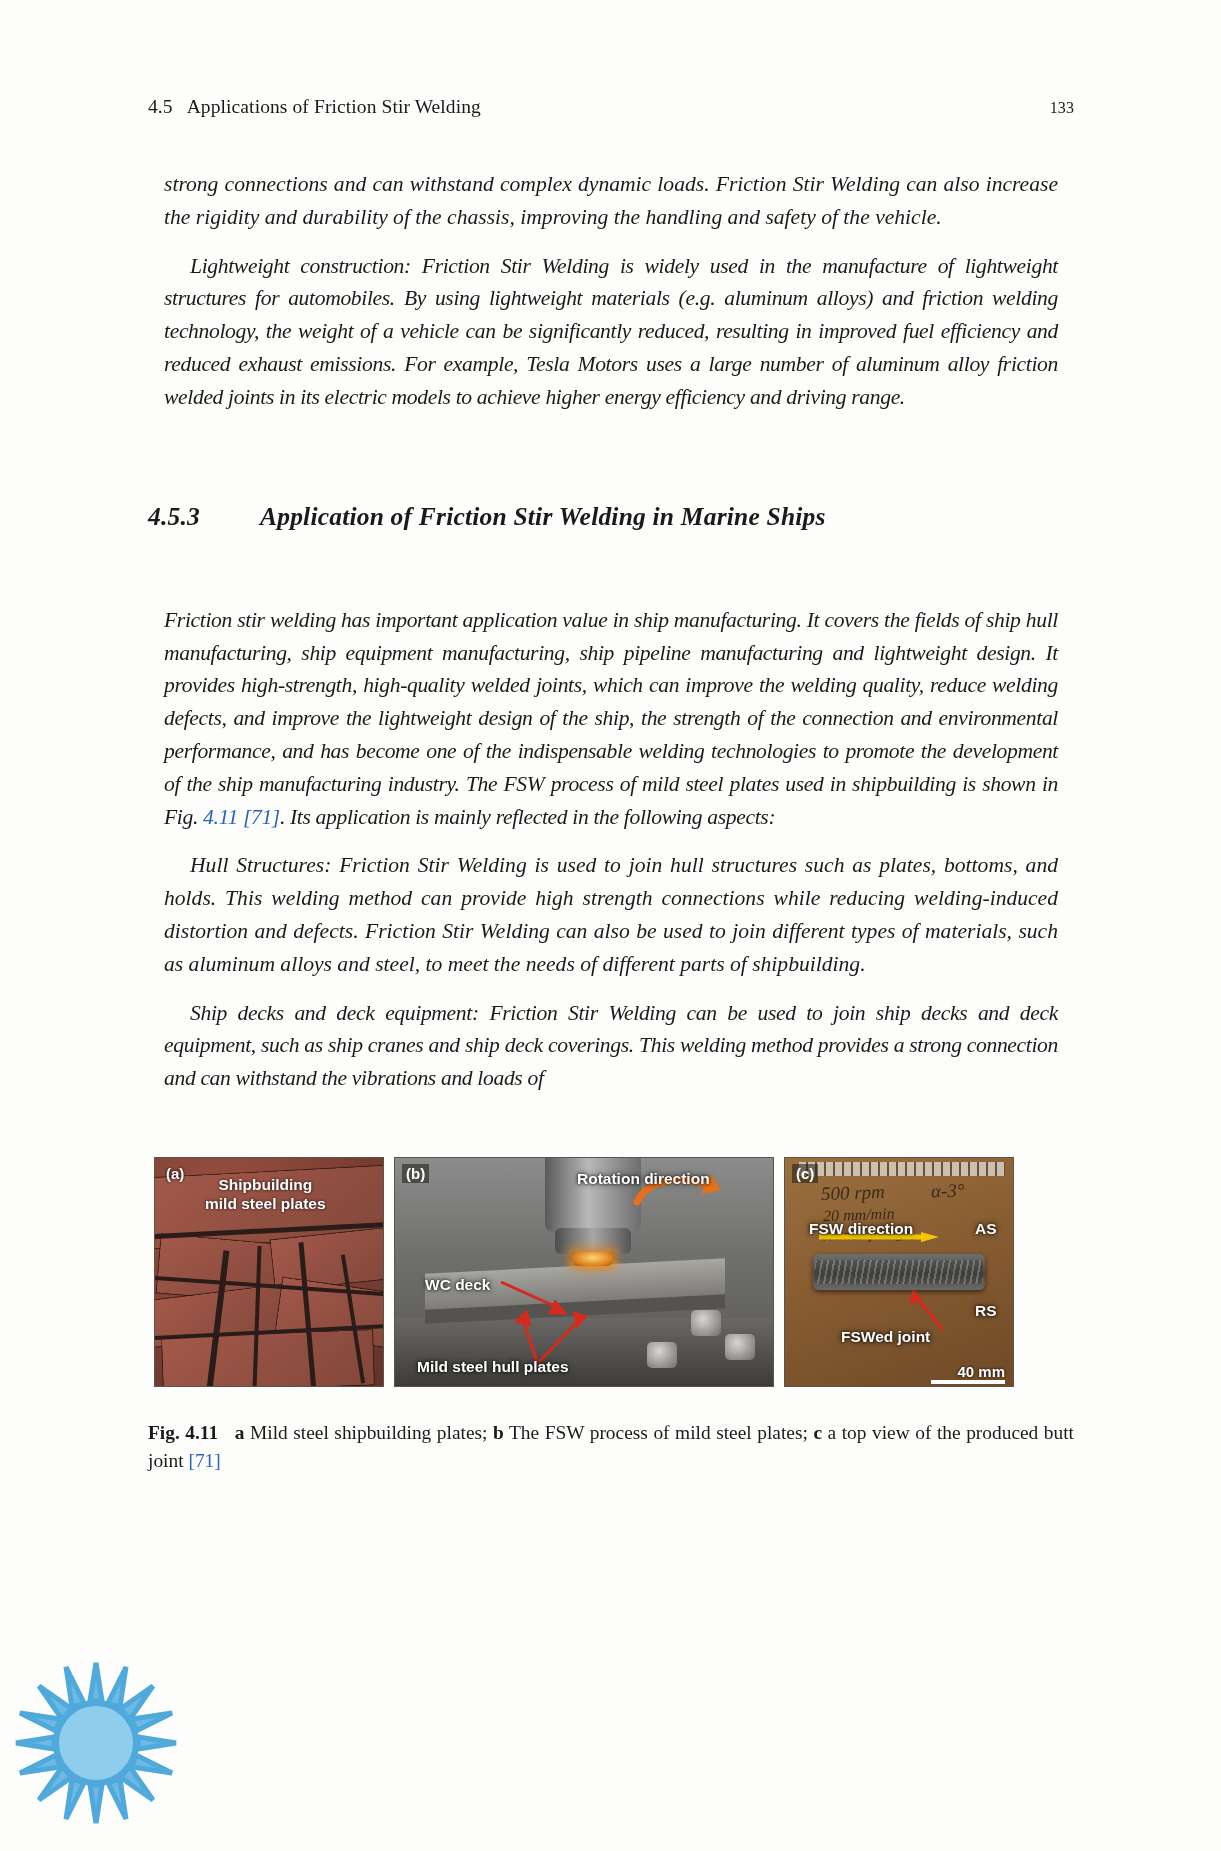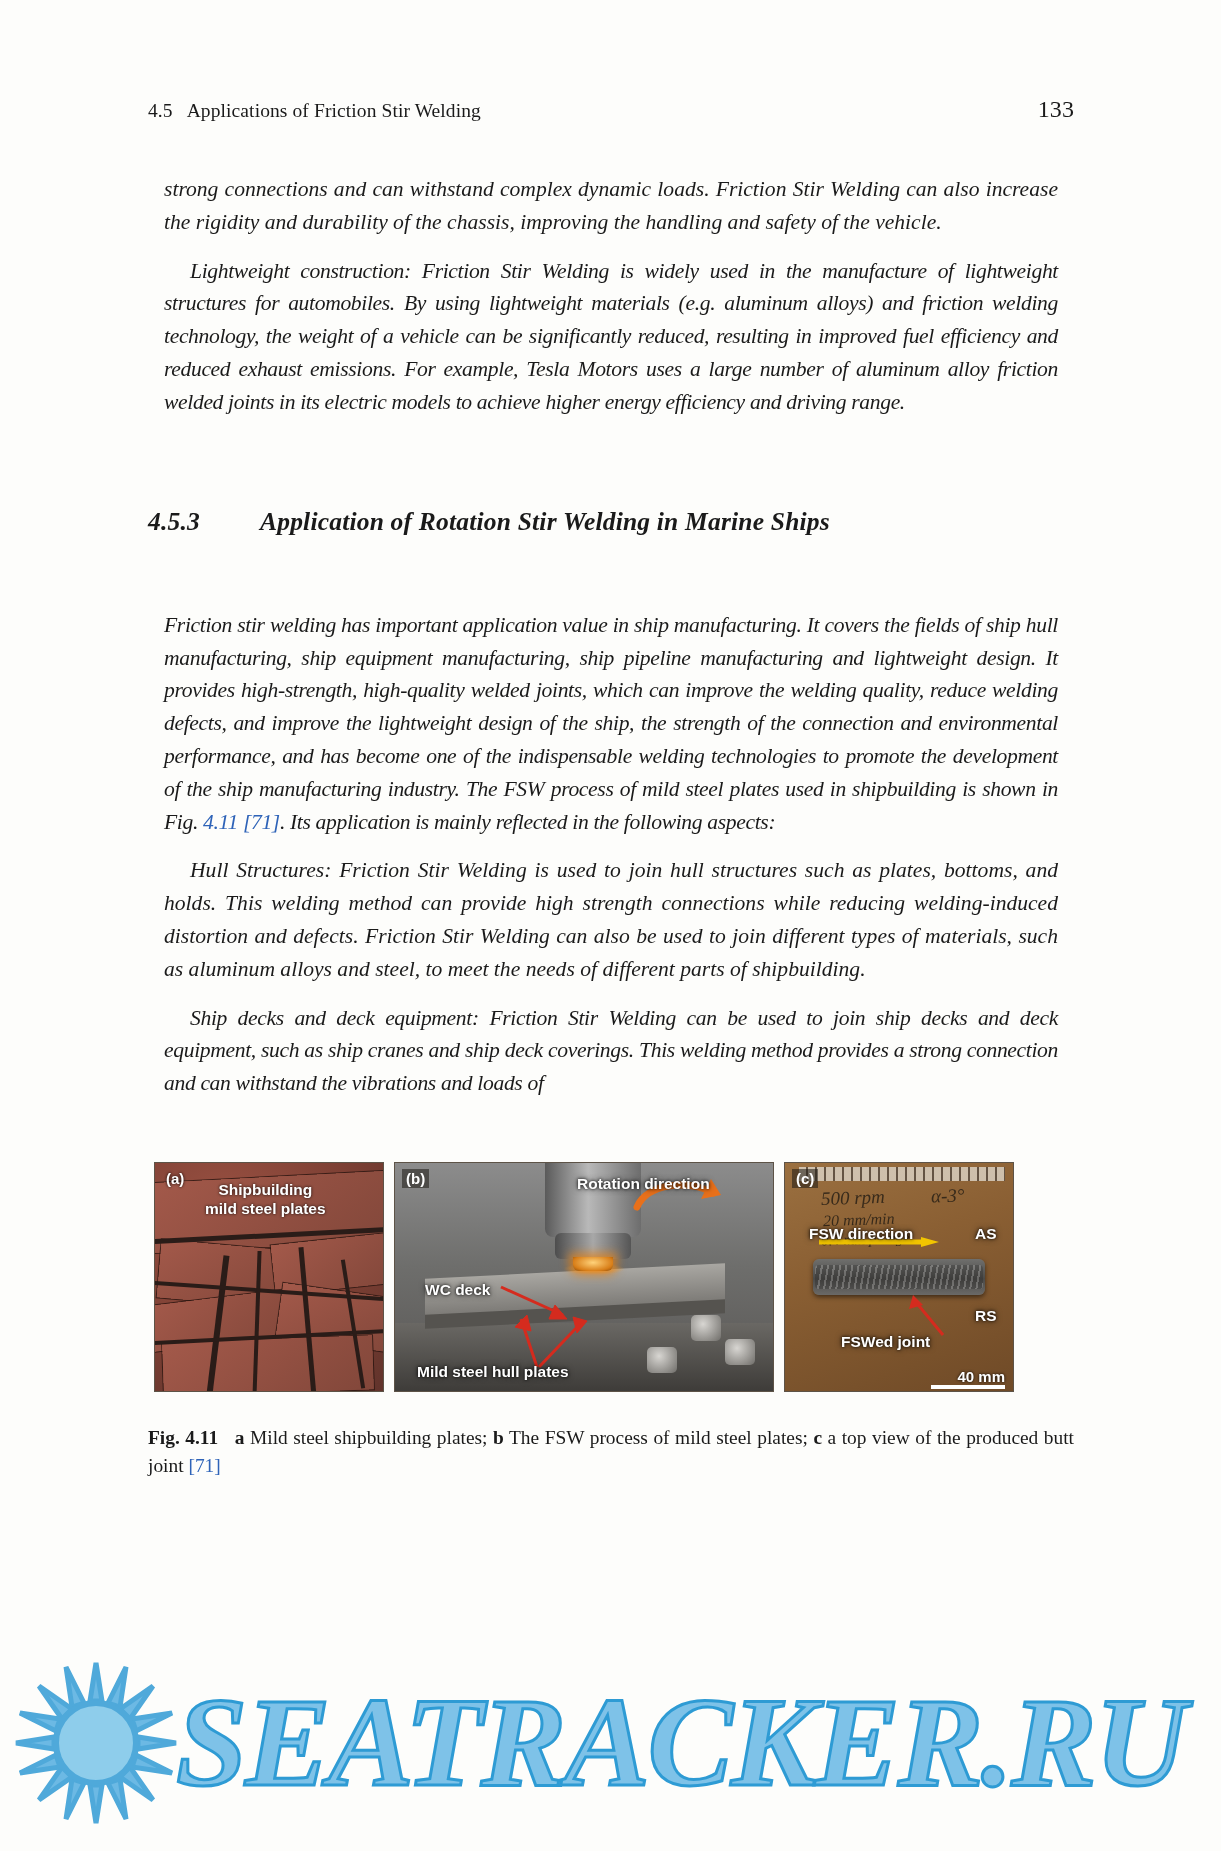--- a/index.html
+++ b/index.html
@@ -36,21 +36,21 @@
     letter-spacing: 0.1px;
     margin-bottom: 50px;
   }
   .runhead .sec-no {
     margin-right: 14px;
   }
   .runhead .rh-title {
     flex: 1;
   }
   .runhead .page-no {
-    font-size: 24px;
+    font-size: 16px;
   }
   
   p.body {
     font-size: 21.6px;
     line-height: 1.52;
     text-align: justify;
     margin: 16px;
     text-indent: 0;
     hyphens: manual;
     font-style: italic;
@@ -357,21 +357,21 @@
       <span class="page-no">133</span>
     </div>
 
     <p class="body">strong connections and can withstand complex dynamic loads. Friction Stir Welding can also increase the rigidity and durability of the chassis, improving the handling and safety of the vehicle.</p>
     <p class="body indent tight">Lightweight construction: Friction Stir Welding is widely used in the manufacture of lightweight structures for automobiles. By using lightweight materials (e.g. aluminum alloys) and friction welding technology, the weight of a vehicle can be significantly reduced, resulting in improved fuel efficiency and reduced exhaust emissions. For example, Tesla Motors uses a large number of aluminum alloy friction welded joints in its electric models to achieve higher energy efficiency and driving range.</p>
 
     <div class="gap-before-head"></div>
 
     <h2 class="subhead">
       <span class="num">4.5.3</span>
-      <span>Application of Rotation Stir Welding in Marine Ships</span>
+      <span>Application of Friction Stir Welding in Marine Ships</span>
     </h2>
 
     <div class="gap-after-head"></div>
 
     <p class="body tight"><span>Friction stir welding has important application value in ship manufacturing. It covers the fields of ship hull manufacturing, ship equipment manufacturing, ship pipeline manufacturing and lightweight design. It provides high-strength, high-quality welded joints, which can improve the welding quality, reduce welding defects, and improve the lightweight design of the ship, the strength of the connection and environmental performance, and has become one of the indispensable welding technologies to promote the development of the ship manufacturing industry. The FSW process of mild steel plates used in shipbuilding is shown in Fig. </span><a class="blue" href="#" style="text-decoration:none">4.11</a><span> </span><a class="blue" href="#" style="text-decoration:none">[71]</a><span>. Its application is mainly reflected in the following aspects:</span></p>
 
     <p class="body indent">Hull Structures: Friction Stir Welding is used to join hull structures such as plates, bottoms, and holds. This welding method can provide high strength connections while reducing welding-induced distortion and defects. Friction Stir Welding can also be used to join different types of materials, such as aluminum alloys and steel, to meet the needs of different parts of shipbuilding.</p>
     <p class="body indent tight">Ship decks and deck equipment: Friction Stir Welding can be used to join ship decks and deck equipment, such as ship cranes and ship deck coverings. This welding method provides a strong connection and can withstand the vibrations and loads of</p>
 
     <div class="figure">
@@ -484,16 +484,15 @@
             <path d="M162 56 L126 74 L122 62 Z"></path>
             <path d="M116 10 L98 46 L110 50 Z"></path>
             <path d="M56 162 L74 126 L62 122 Z"></path>
             <path d="M10 56 L46 74 L50 62 Z"></path>
             <path d="M162 116 L126 98 L122 110 Z"></path>
           </g>
           <circle cx="86" cy="86" r="40" fill="#8ecdeb" stroke="#4fa9da" stroke-width="6"></circle>
         </g>
       </svg>
     </div>
-    <div class="wm-text">SEATRACKER.RU</div>
   </div>
 
 </div>
 
 </body></html>

